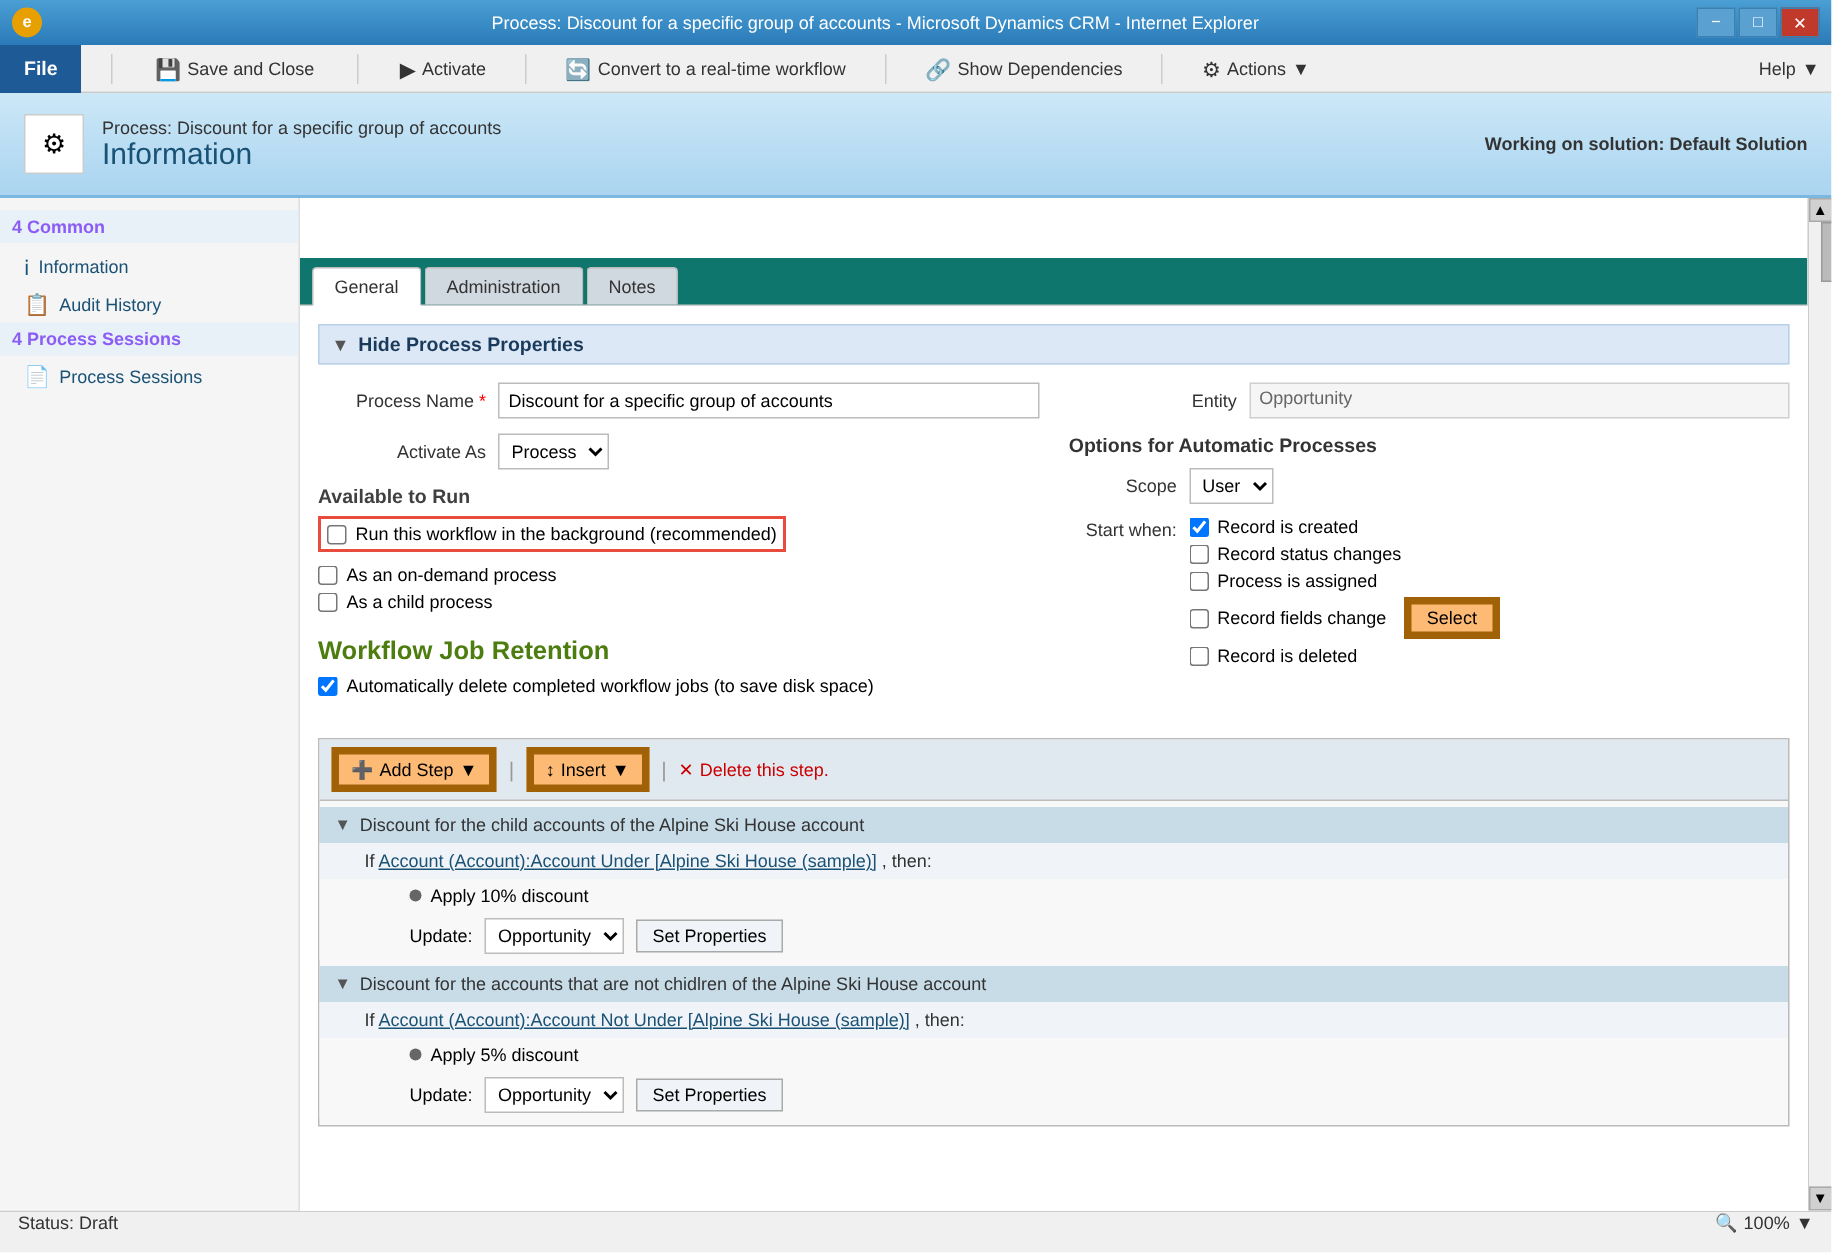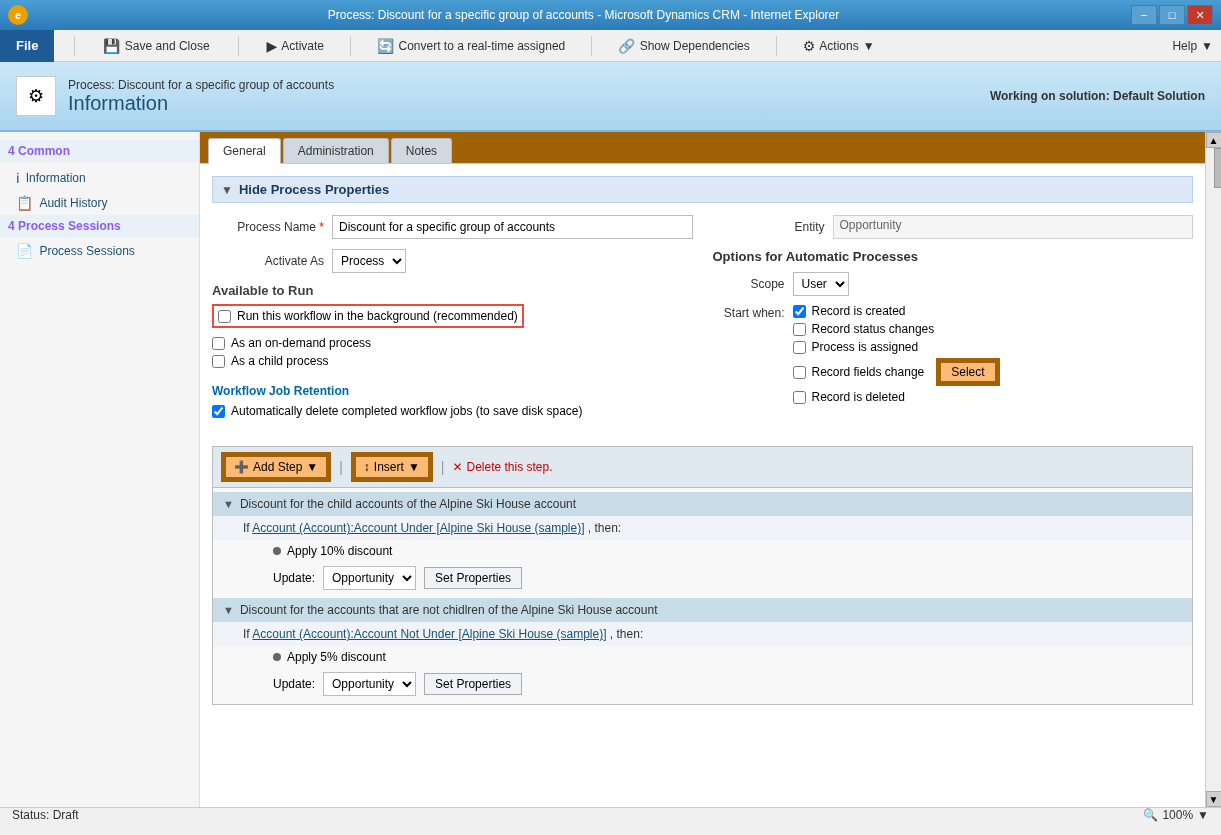--- a/index.html
+++ b/index.html
@@ -77,21 +77,21 @@
     .sidebar-item {
       display: flex; align-items: center; gap: 6px; padding: 4px 12px 4px 16px;
       cursor: pointer; color: #1a5276; font-size: 12px;
     }
     .sidebar-item-icon { font-size: 14px; }
 
     
     .content-area { flex: 1; overflow: hidden; display: flex; flex-direction: column; }
 
     
-    .tabs { display: flex; background: #a16207; border-bottom: 1px solid #ccc; padding-top: 6px; padding-left: 8px; }
+    .tabs { display: flex; background: #0f766e; border-bottom: 1px solid #ccc; padding-top: 6px; padding-left: 8px; margin-top: 40px; }
     .tab {
       padding: 5px 14px; background: #d0d8e0; border: 1px solid #bbb; border-bottom: none;
       cursor: pointer; font-size: 12px; color: #333; margin-right: 2px; border-radius: 3px 3px 0 0;
     }
     .tab.active { background: #fff; border-bottom: 1px solid #fff; margin-bottom: -1px; }
 
     
     .section-header {
       display: flex; align-items: center; gap: 6px; background: #dce8f5;
       padding: 5px 8px; margin-bottom: 12px; border: 1px solid #b8d0e8; cursor: pointer;
@@ -122,21 +122,21 @@
     
     .available-section { margin-bottom: 12px; }
     .available-label { font-size: 13px; font-weight: bold; color: #404040; margin-bottom: 6px; }
     .checkbox-row { display: flex; align-items: center; gap: 6px; margin-bottom: 4px; font-size: 12px; }
     .checkbox-row.highlighted {
       border: 2px solid #e74c3c; padding: 3px 4px; display: inline-flex;
     }
 
     
     .retention-section { margin-bottom: 12px; }
-    .retention-label { font-size: 12px; font-weight: bold; color: #0369a1; margin-bottom: 6px; }
+    .retention-label { font-size: 17px; font-weight: bold; color: #4d7c0f; margin-bottom: 6px; }
 
     
     .options-section { }
     .options-title { font-size: 13px; font-weight: bold; color: #333; margin-bottom: 8px; }
     .options-row { display: flex; align-items: center; margin-bottom: 8px; }
     .options-label { width: 80px; font-size: 12px; color: #333; text-align: right; padding-right: 8px; flex-shrink: 0; }
     .start-when-section { display: flex; margin-bottom: 4px; }
     .start-when-checks { display: flex; flex-direction: column; gap: 4px; }
     .start-when-row { display: flex; align-items: center; gap: 6px; font-size: 12px; }
 
@@ -211,21 +211,21 @@
     <span>Save and Close</span>
   </button>
   <div class="menu-separator"></div>
   <button class="toolbar-btn">
     <span class="toolbar-icon">▶</span>
     <span>Activate</span>
   </button>
   <div class="toolbar-divider"></div>
   <button class="toolbar-btn">
     <span class="toolbar-icon">🔄</span>
-    <span>Convert to a real-time assigned</span>
+    <span>Convert to a real-time workflow</span>
   </button>
   <div class="toolbar-divider"></div>
   <button class="toolbar-btn">
     <span class="toolbar-icon">🔗</span>
     <span>Show Dependencies</span>
   </button>
   <div class="toolbar-divider"></div>
   <button class="toolbar-btn">
     <span class="toolbar-icon">⚙</span>
     <span>Actions</span>

